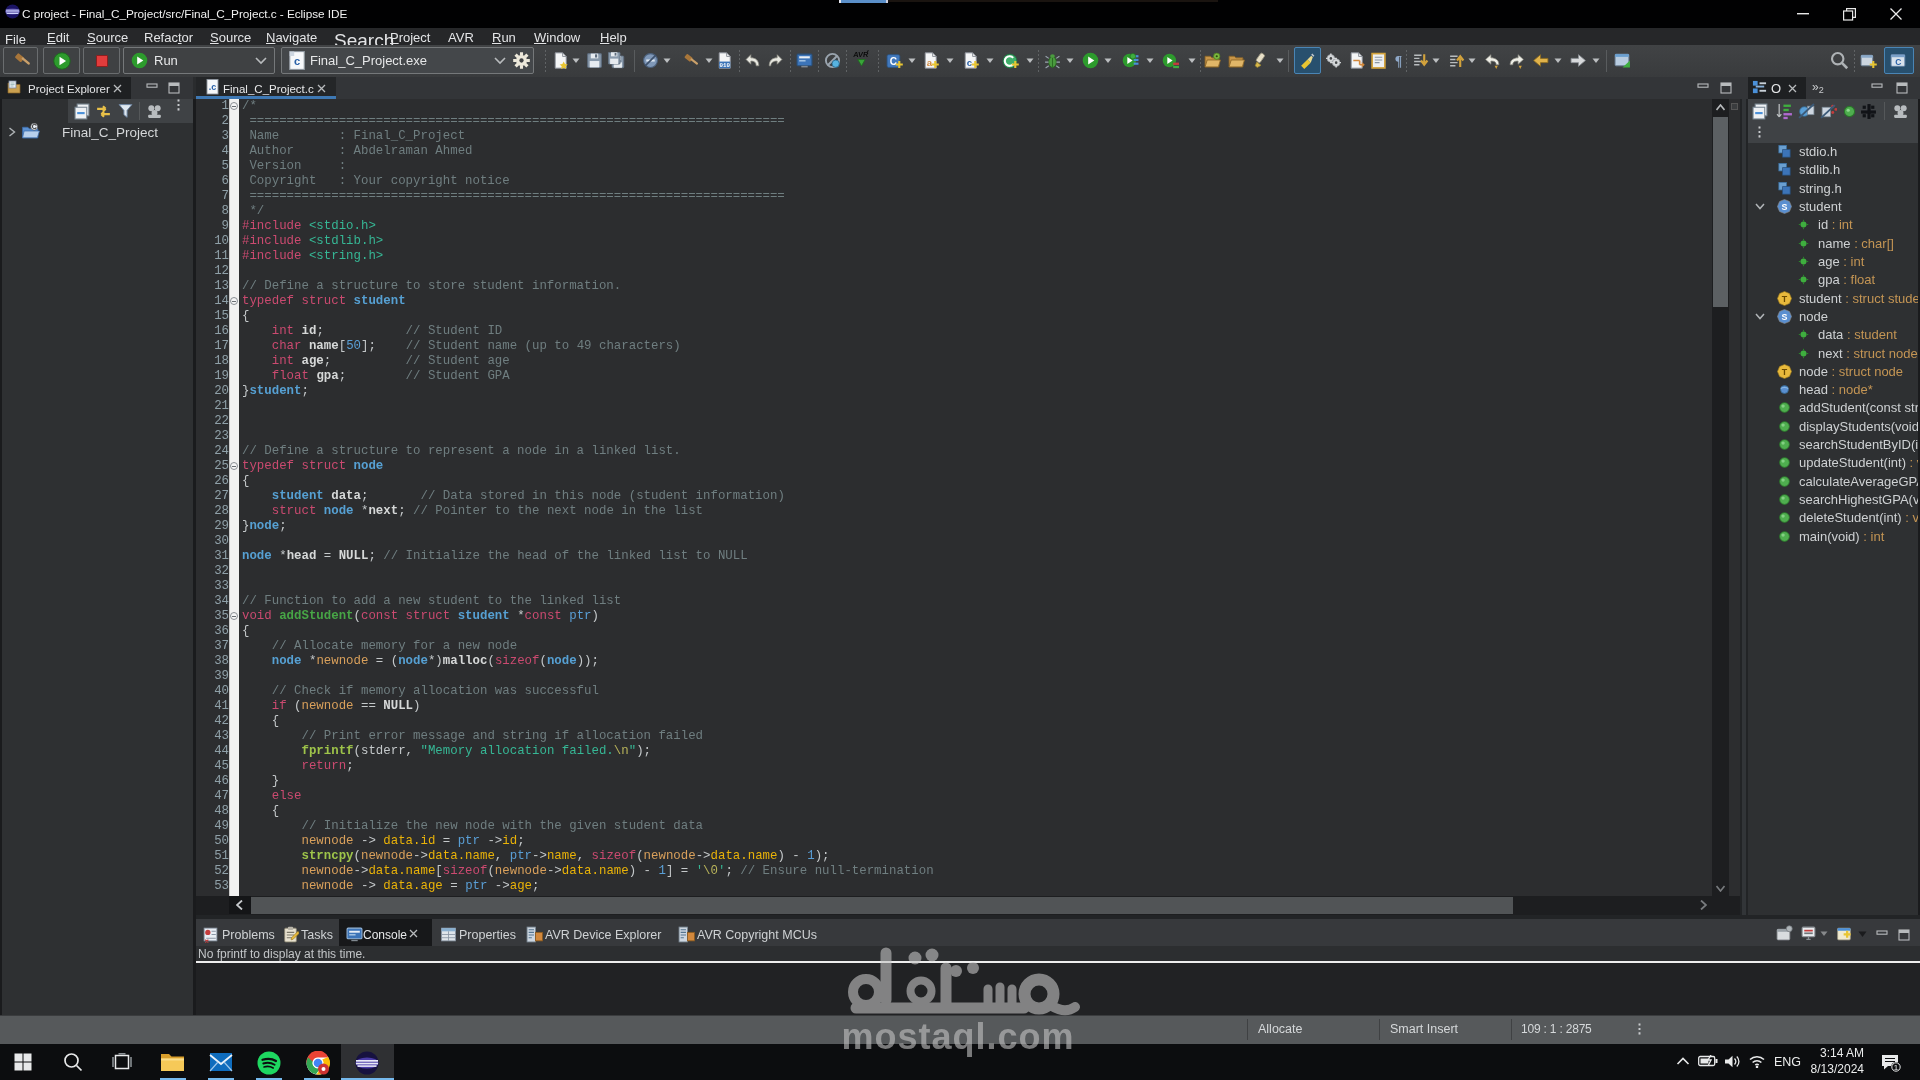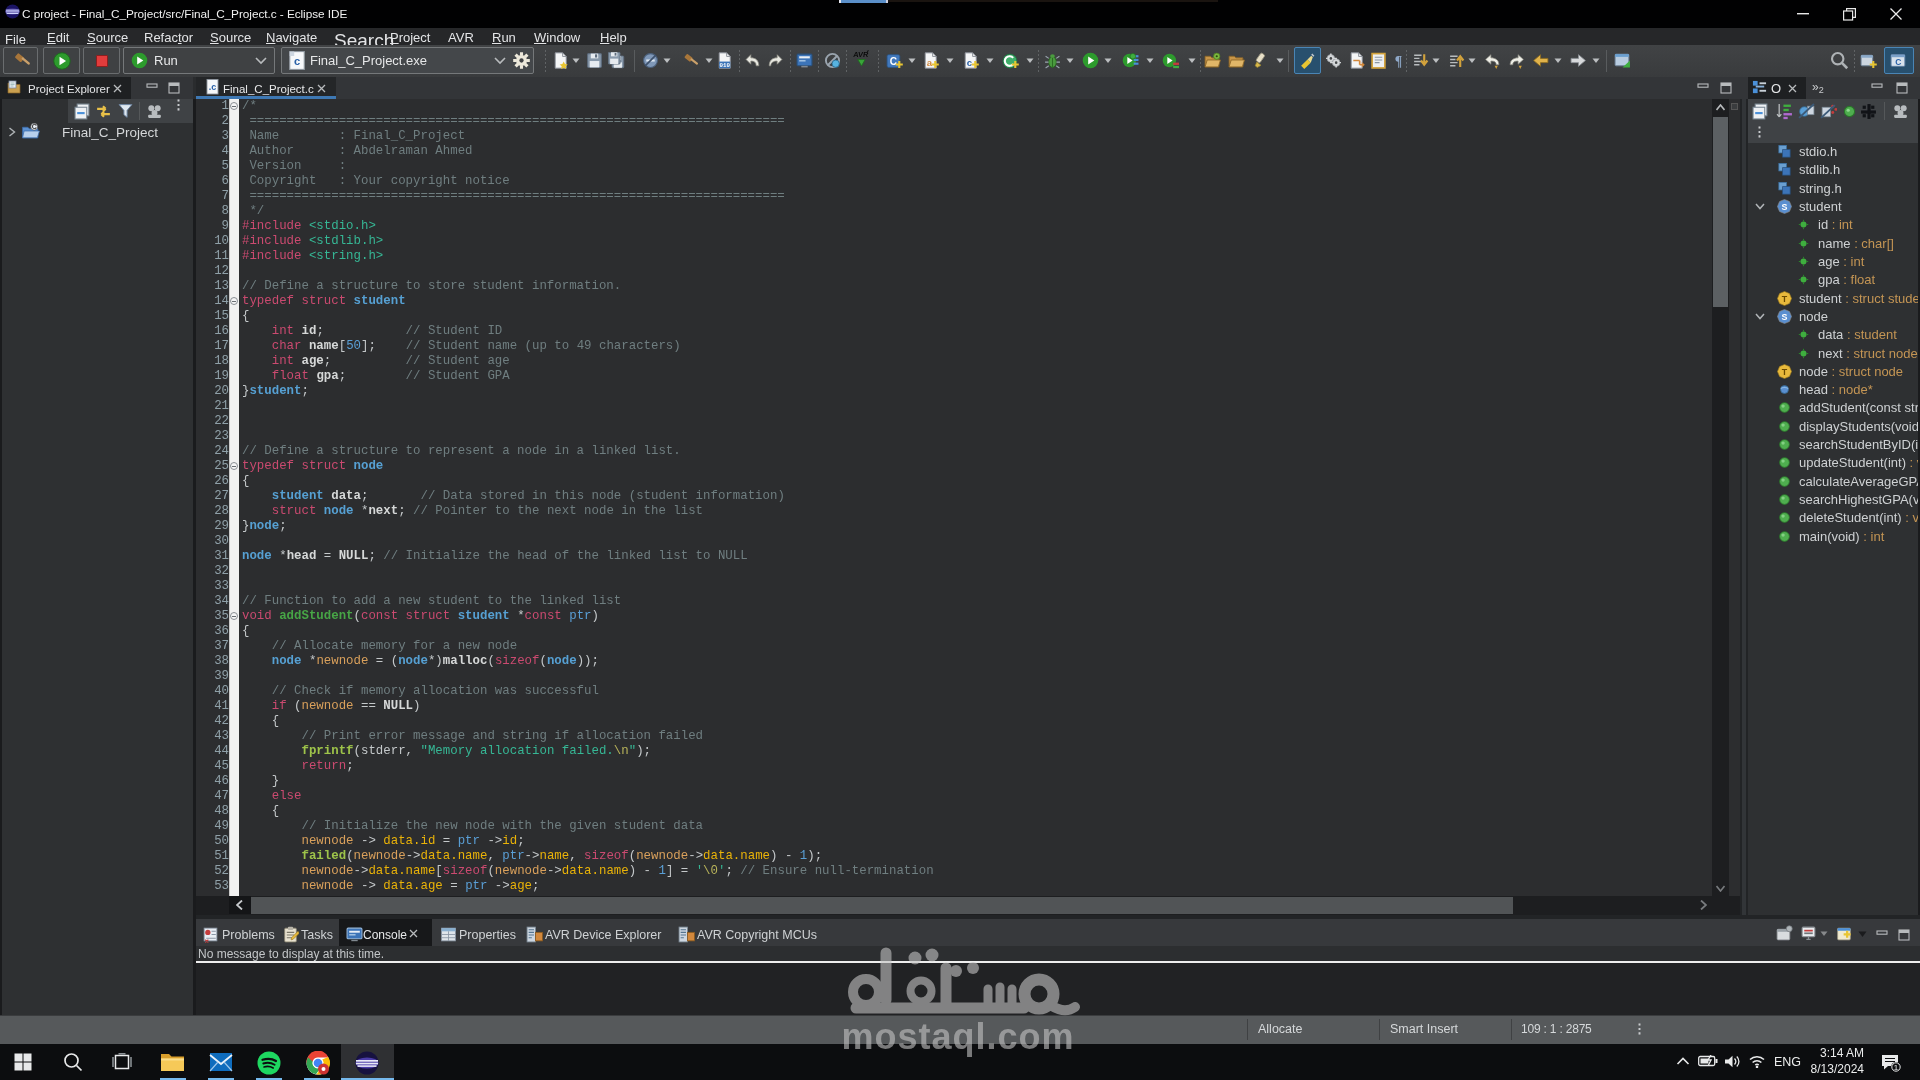--- a/index.html
+++ b/index.html
@@ -579,21 +579,21 @@
     <span class="k">if</span> (<span class="lv">newnode</span> == <span class="b">NULL</span>)
     {
         <span class="c">// Print error message and string if allocation failed</span>
         <span class="lf">fprintf</span>(stderr, <span class="s">"Memory allocation failed.</span><span class="e">\n</span><span class="s">"</span>);
         <span class="k">return</span>;
     }
     <span class="k">else</span>
     {
         <span class="c">// Initialize the new node with the given student data</span>
         <span class="lv">newnode</span> -&gt; <span class="fl">data.id</span> = <span class="pm">ptr</span> -&gt;<span class="fl">id</span>;
-        <span class="lf">failed</span>(<span class="lv">newnode</span>-&gt;<span class="fl">data.name</span>, <span class="pm">ptr</span>-&gt;<span class="fl">name</span>, <span class="k">sizeof</span>(<span class="lv">newnode</span>-&gt;<span class="fl">data.name</span>) - <span class="n">1</span>);
+        <span class="lf">strncpy</span>(<span class="lv">newnode</span>-&gt;<span class="fl">data.name</span>, <span class="pm">ptr</span>-&gt;<span class="fl">name</span>, <span class="k">sizeof</span>(<span class="lv">newnode</span>-&gt;<span class="fl">data.name</span>) - <span class="n">1</span>);
         <span class="lv">newnode</span>-&gt;<span class="fl">data.name</span>[<span class="k">sizeof</span>(<span class="lv">newnode</span>-&gt;<span class="fl">data.name</span>) - <span class="n">1</span>] = <span class="s">'</span><span class="e">\0</span><span class="s">'</span>; <span class="c">// Ensure null-termination</span>
         <span class="lv">newnode</span> -&gt; <span class="fl">data.age</span> = <span class="pm">ptr</span> -&gt;<span class="fl">age</span>;</pre>
 <div class="abs" style="left:230px;top:102px;width:8px;height:8px;border:1px solid #8a8f94;border-radius:50%;background:#f4f4f4"></div>
 <div class="abs" style="left:232px;top:106px;width:4px;height:1px;background:#6a6f74"></div>
 <div class="abs" style="left:230px;top:297px;width:8px;height:8px;border:1px solid #8a8f94;border-radius:50%;background:#f4f4f4"></div>
 <div class="abs" style="left:232px;top:301px;width:4px;height:1px;background:#6a6f74"></div>
 <div class="abs" style="left:230px;top:462px;width:8px;height:8px;border:1px solid #8a8f94;border-radius:50%;background:#f4f4f4"></div>
 <div class="abs" style="left:232px;top:466px;width:4px;height:1px;background:#6a6f74"></div>
 <div class="abs" style="left:230px;top:612px;width:8px;height:8px;border:1px solid #8a8f94;border-radius:50%;background:#f4f4f4"></div>
 <div class="abs" style="left:232px;top:616px;width:4px;height:1px;background:#6a6f74"></div>
@@ -877,21 +877,21 @@
     <path d="M0.5 0.5 L8.5 0.5 L4.5 6 Z" fill="#1a1b1d"></path>
   </svg>
 <svg class="ic" style="left:1876px;top:929px" width="13" height="12" viewBox="0 0 13 12">
     <rect x="1" y="2" width="10" height="3.2" fill="none" stroke="#b8bbbd" stroke-width="1.1"></rect>
   </svg>
 <svg class="ic" style="left:1898px;top:929px" width="13" height="12" viewBox="0 0 13 12">
     <rect x="1" y="1" width="10" height="10" fill="none" stroke="#b8bbbd" stroke-width="1.1"></rect>
     <rect x="1" y="1" width="10" height="3" fill="#b8bbbd"></rect>
   </svg>
 <div class="abs" style="left:196px;top:946px;width:1724px;height:15px;background:#2c2e30"></div>
-<div class="abs" style="left:198px;top:947px;font-size:12px;color:#c3c6c8">No message to display at this time.</div>
+<div class="abs" style="left:198px;top:947px;font-size:12px;color:#c3c6c8">No fprintf to display at this time.</div>
 <div class="abs" style="left:196px;top:961px;width:1724px;height:2px;background:#eeeeee"></div>
 <div class="abs" style="left:196px;top:963px;width:1724px;height:52px;background:#212224"></div>
 <div class="abs" style="left:0;top:1015px;width:1920px;height:29px;background:#56595b;border-top:1px solid #3a3c3e"></div>
 <div class="vsep" style="left:1247px;top:1019px;height:21px;background:#3f4143"></div>
 <div class="abs wtxt" style="left:1258px;top:1022px;font-size:12.5px">Allocate</div>
 <div class="vsep" style="left:1379px;top:1019px;height:21px;background:#3f4143"></div>
 <div class="abs wtxt" style="left:1390px;top:1022px;font-size:12.5px">Smart Insert</div>
 <div class="vsep" style="left:1511px;top:1019px;height:21px;background:#3f4143"></div>
 <div class="abs wtxt" style="left:1521px;top:1022px;font-size:12px;letter-spacing:-0.2px">109 : 1 : 2875</div>
 <div class="abs" style="left:1633px;top:1021px;font-size:13px;font-weight:bold;color:#c8cbce">⋮</div>

